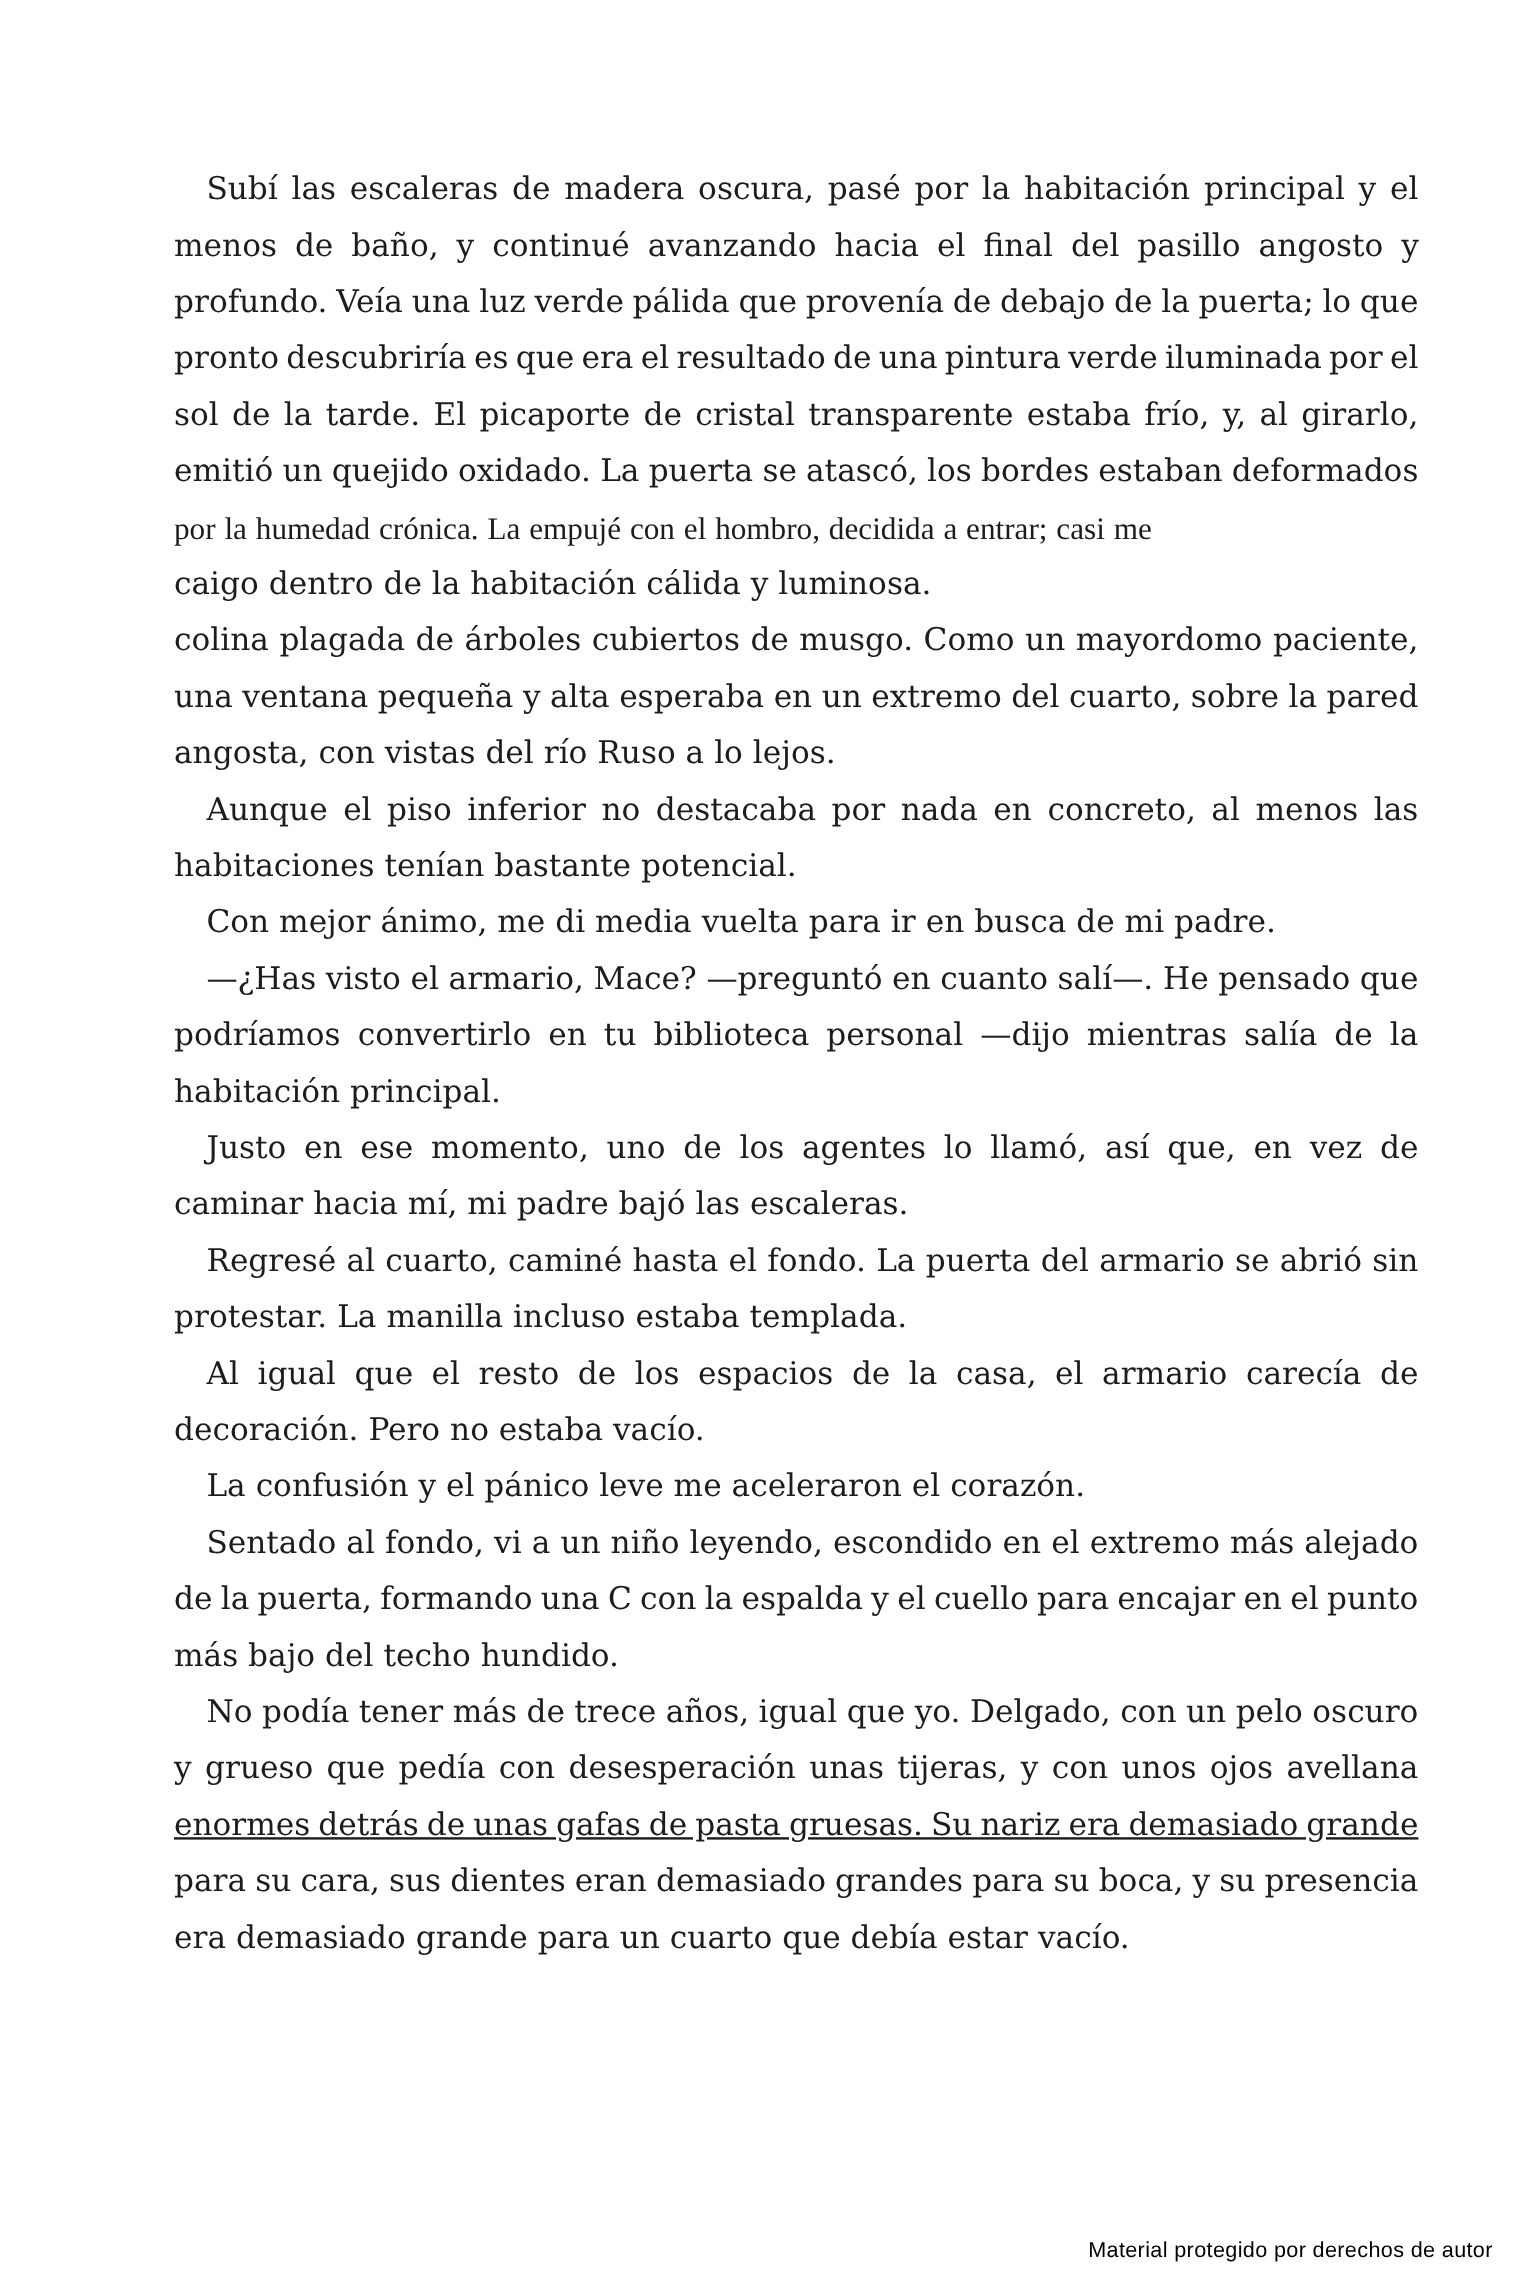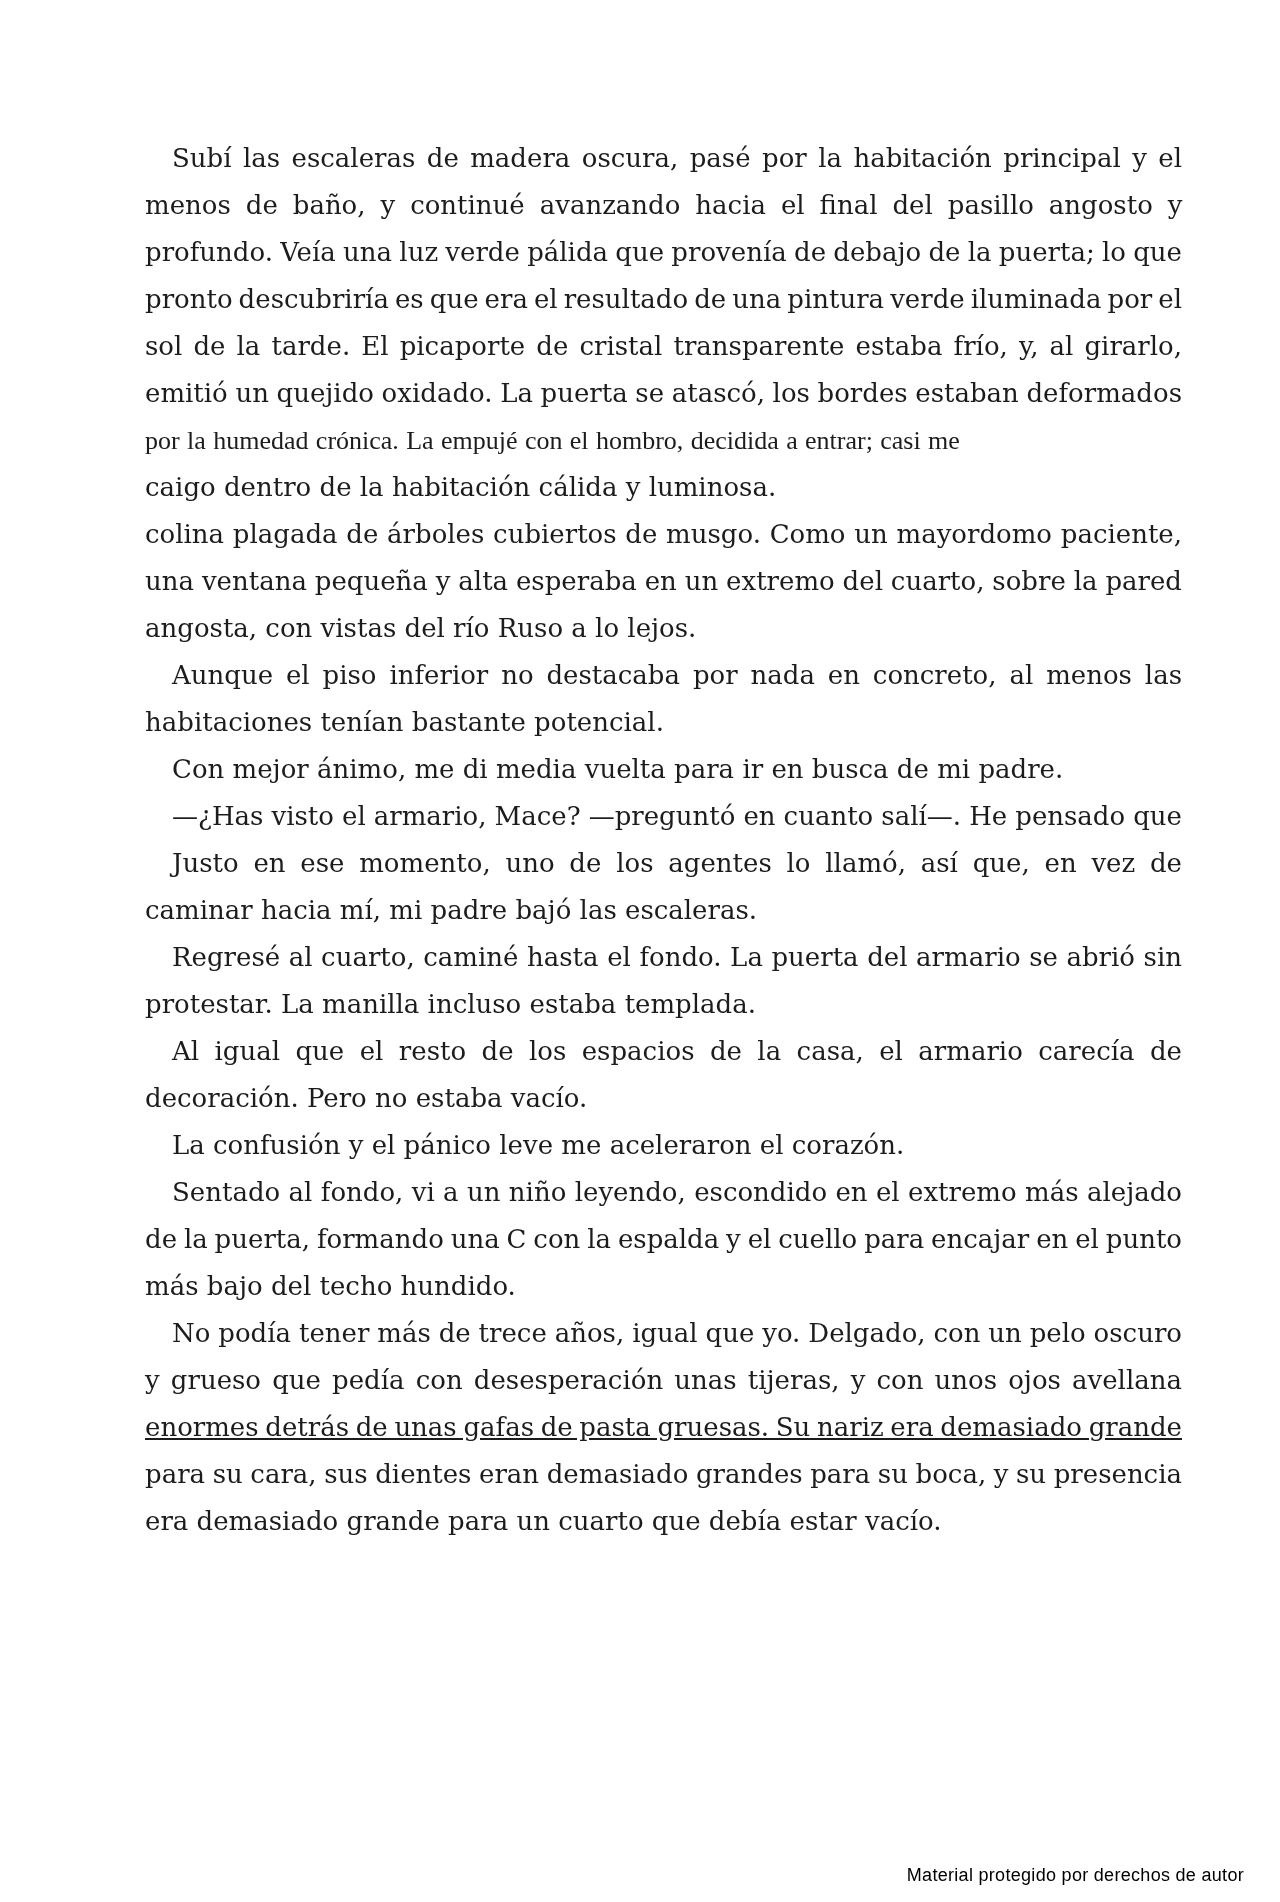--- a/index.html
+++ b/index.html
@@ -62,20 +62,22 @@
       <div class="line"><span style="word-spacing: -0.630682px;">emitió un quejido oxidado. La puerta se atascó, los bordes estaban deformados</span></div>
       <div class="line"><span style="word-spacing: 0.872596px; font-family: Liberation Serif, serif;">por la humedad crónica. La empujé con el hombro, decidida a entrar; casi me</span></div>
       <div class="line last"><span>caigo dentro de la habitación cálida y luminosa.</span></div>
       <div class="line"><span style="word-spacing: 0.467187px;">colina plagada de árboles cubiertos de musgo. Como un mayordomo paciente,</span></div>
       <div class="line"><span style="word-spacing: -0.373798px;">una ventana pequeña y alta esperaba en un extremo del cuarto, sobre la pared</span></div>
       <div class="line last"><span>angosta, con vistas del río Ruso a lo lejos.</span></div>
       <div class="line first"><span style="word-spacing: 4.63151px;">Aunque el piso inferior no destacaba por nada en concreto, al menos las</span></div>
       <div class="line last"><span>habitaciones tenían bastante potencial.</span></div>
       <div class="line first last"><span>Con mejor ánimo, me di media vuelta para ir en busca de mi padre.</span></div>
       <div class="line first"><span style="word-spacing: -0.204545px;">—¿Has visto el armario, Mace? —preguntó en cuanto salí—. He pensado que</span></div>
+      <div class="line"><span style="word-spacing: 5.94375px;">podríamos convertirlo en tu biblioteca personal —dijo mientras salía de la</span></div>
+      <div class="line last"><span>habitación principal.</span></div>
       <div class="line first"><span style="word-spacing: 6.51562px;">Justo en ese momento, uno de los agentes lo llamó, así que, en vez de</span></div>
       <div class="line last"><span>caminar hacia mí, mi padre bajó las escaleras.</span></div>
       <div class="line first"><span style="word-spacing: 0.310096px;">Regresé al cuarto, caminé hasta el fondo. La puerta del armario se abrió sin</span></div>
       <div class="line last"><span>protestar. La manilla incluso estaba templada.</span></div>
       <div class="line first"><span style="word-spacing: 7.16853px;">Al igual que el resto de los espacios de la casa, el armario carecía de</span></div>
       <div class="line last"><span>decoración. Pero no estaba vacío.</span></div>
       <div class="line first last"><span>La confusión y el pánico leve me aceleraron el corazón.</span></div>
       <div class="line first"><span style="word-spacing: 0.112981px;">Sentado al fondo, vi a un niño leyendo, escondido en el extremo más alejado</span></div>
       <div class="line"><span style="word-spacing: -1.38086px;">de la puerta, formando una C con la espalda y el cuello para encajar en el punto</span></div>
       <div class="line last"><span>más bajo del techo hundido.</span></div>

